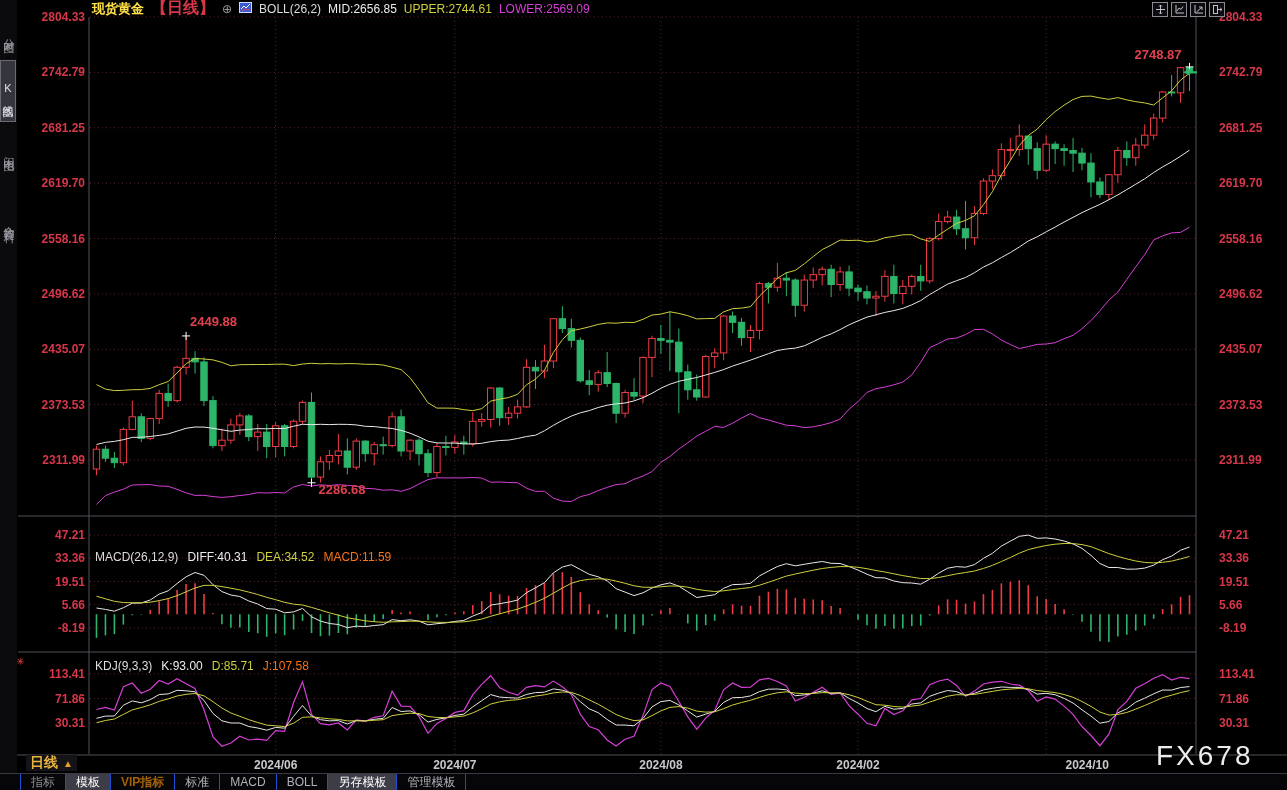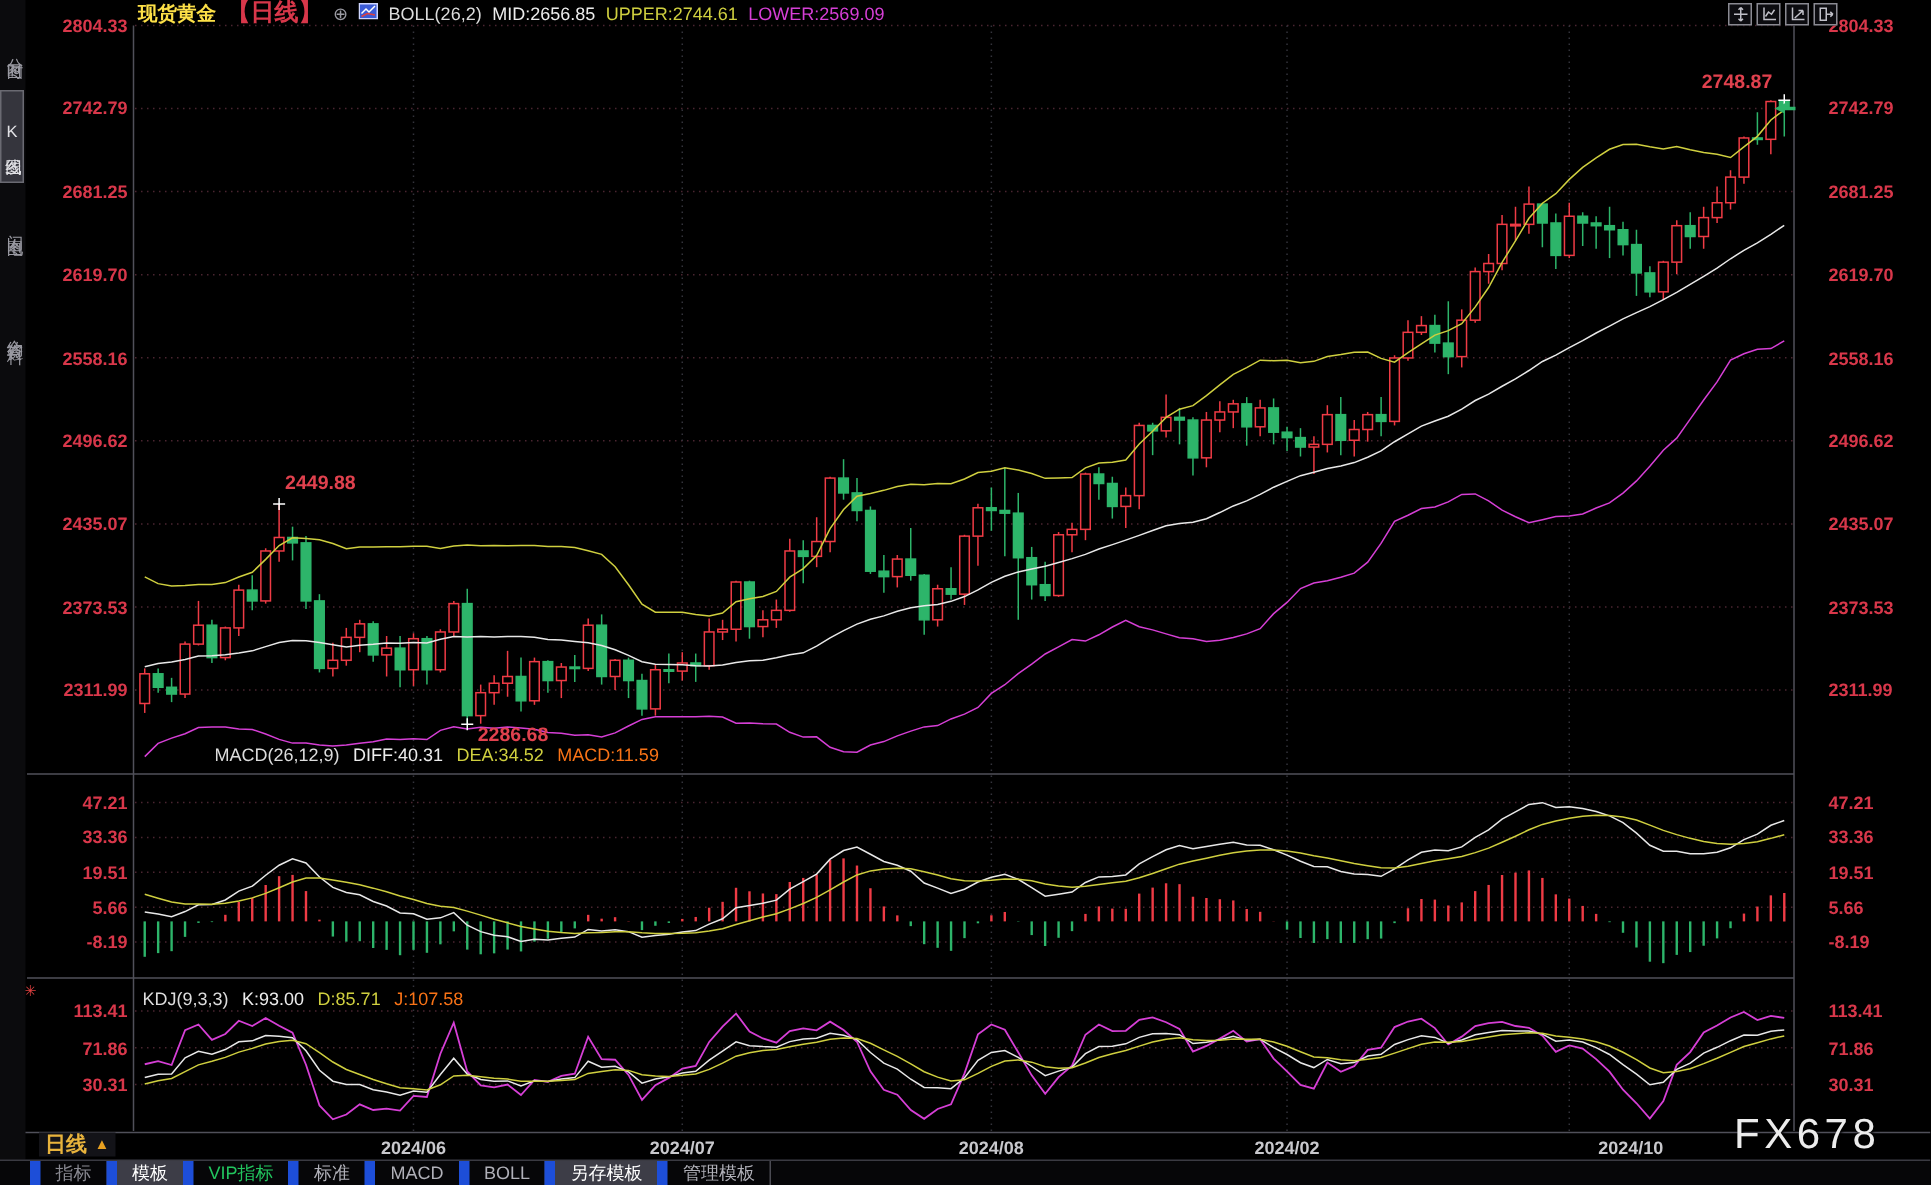--- a/index.html
+++ b/index.html
@@ -46,24 +46,24 @@
   .month-label{position:absolute;z-index:2;font-size:12px;font-weight:600;color:#c8c8cc;
                transform:translateX(-50%);top:758px;}
   
   #watermark{left:1156px;top:740px;font-size:28px;color:#ececec;letter-spacing:3px;
              text-shadow:1px 1px 2px #000;z-index:5;}
   
   #bottom-bar{left:0;top:773px;width:1287px;height:17px;background:#060608;
               border-top:1px solid #3a3a42;display:flex;align-items:stretch;
               padding-left:20px;box-sizing:border-box;z-index:5;}
   .b-tab{display:flex;align-items:center;padding:0 10px;font-size:12px;color:#b0b0b8;
-         border-left:7px solid #1d4ed8;white-space:nowrap;}
+         border-left:1px solid #1d4ed8;white-space:nowrap;}
   .b-tab:last-child{border-right:1px solid #4a4a52;}
   .b-tab.sel{background:#3d3d47;color:#ffffff;}
-  .b-tab.vip{color:#22c55e;font-weight:normal;}
+  .b-tab.vip{color:#a16207;font-weight:bold;}
   .b-tab.dim{color:#8a8a92;}
 </style>
 </head>
 <body>
 
 <svg id="chart-svg" width="1287" height="790">
     <defs>
       <clipPath id="clipMain">
         <rect x="90" y="17" width="1106" height="495"></rect>
       </clipPath>
@@ -544,21 +544,21 @@
       </svg>
   </div>
   <div class="tool-icon">
     <svg width="11" height="11">
         <rect x="1.5" y="1.5" width="4" height="8" stroke="#c0c0c8" fill="none"></rect>
         <path d="M6 5.5h4M10 5.5L8.2 3.9M10 5.5L8.2 7.1" stroke="#c0c0c8" fill="none"></path>
       </svg>
   </div>
 </div>
 
-<div class="overlay ind-header" style="left:95px;top:496px;margin-left:48px;">
+<div class="overlay ind-header" style="left:95px;top:550px;">
   <span class="ih-name">MACD(26,12,9)</span>
   <span class="ih-w">DIFF:40.31</span>
   <span class="ih-y">DEA:34.52</span>
   <span class="ih-m">MACD:11.59</span>
 </div>
 
 <span id="kdj-gear" class="overlay">✳</span>
 <div class="overlay ind-header" style="left:95px;top:659px;">
   <span class="ih-name">KDJ(9,3,3)</span>
   <span class="ih-w">K:93.00</span>

